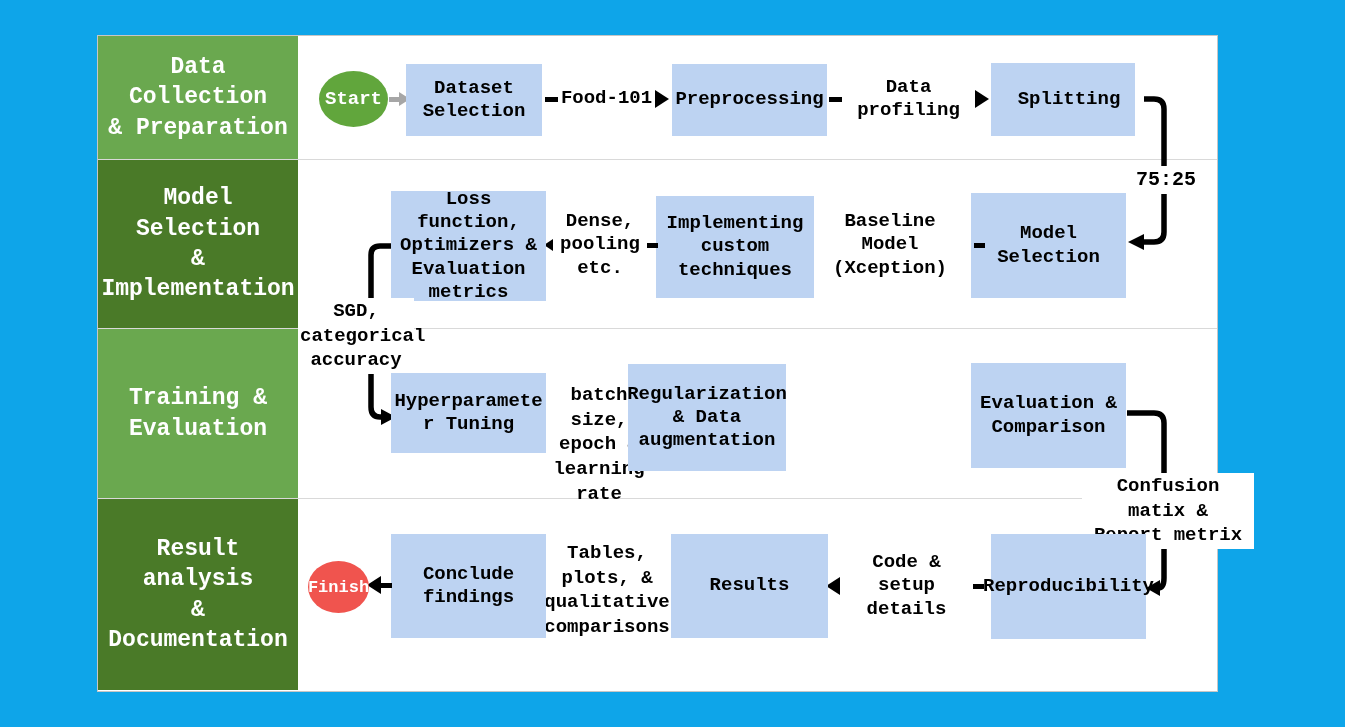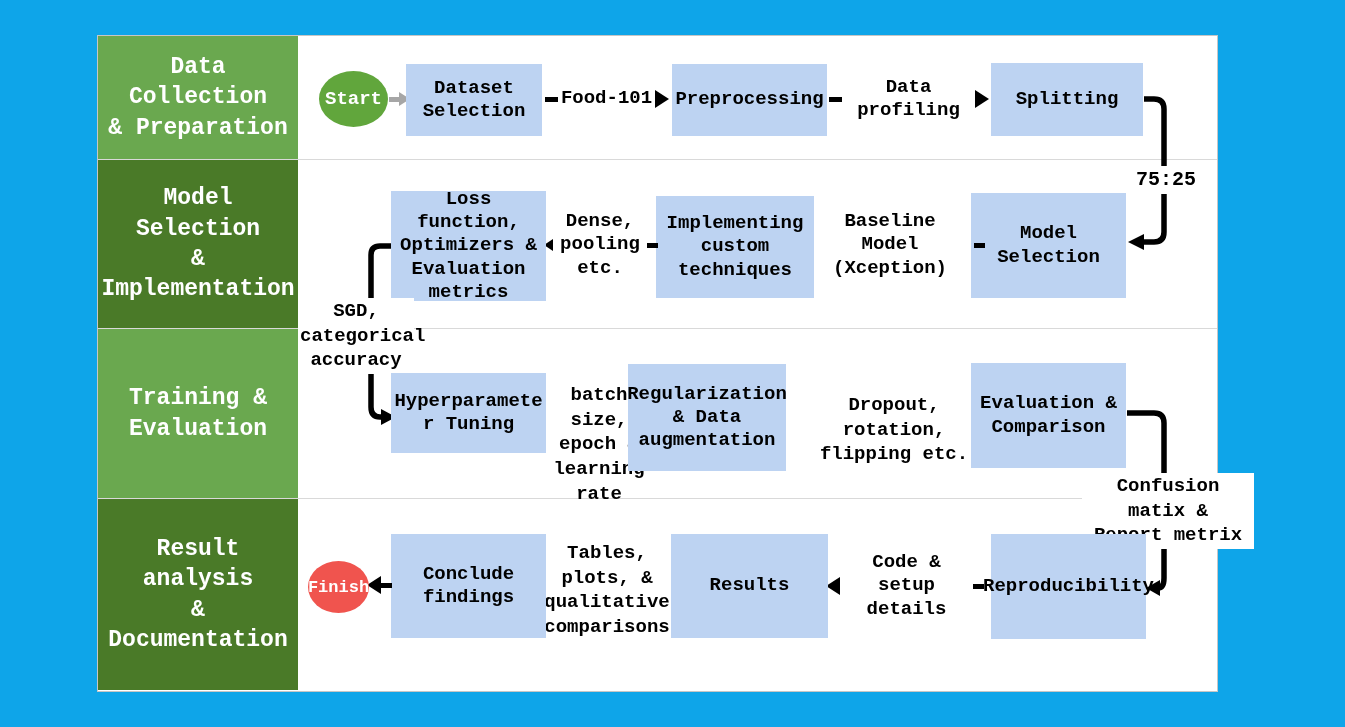--- a/index.html
+++ b/index.html
@@ -93,21 +93,21 @@
       <span class="tri-r"></span>
     </div>
     <div class="node" style="left:574px;top:28px;width:155px;height:72px;">
       <span class="ml">Preprocessing</span>
     </div>
     <div class="harrow" style="left:731px;top:51px;width:160px;height:24px;">
       <span class="dash"></span>
       <span class="elabel">Data profiling</span>
       <span class="tri-r"></span>
     </div>
-    <div class="node" style="left:893px;top:27px;width:152px;height:73px;">
+    <div class="node" style="left:893px;top:27px;width:132px;height:73px;padding-left:12px;">
       <span class="ml">Splitting</span>
     </div>
     <div class="elabel-box whitebg" style="left:1034px;top:130px;width:64px;font-size:20px;">75:25</div>
 
     <div class="node" style="left:873px;top:157px;width:155px;height:105px;">
       <span class="ml">Model
 Selection</span>
     </div>
     <div class="harrow" style="left:714px;top:183px;width:158px;height:52px;gap:24px;">
       <span class="tri-l sm"></span>
@@ -141,22 +141,20 @@
 r Tuning</span>
     </div>
     <div class="elabel-box ml" style="left:448px;top:347px;width:106px;">batch size,
 epoch &amp;
 learning rate</div>
     <div class="node" style="left:530px;top:328px;width:158px;height:107px;">
       <span class="ml">Regularization
 &amp; Data
 augmentation</span>
     </div>
-    <div class="elabel-box ml" style="left:716px;top:357px;width:160px;">Dropout, rotation,
-flipping etc.</div>
     <div class="node" style="left:873px;top:327px;width:155px;height:105px;">
       <span class="ml">Evaluation &amp;
 Comparison</span>
     </div>
     <div class="elabel-box whitebg ml" style="left:984px;top:437px;width:168px;">Confusion matix &amp;
 Report metrix</div>
 
     <div class="node" style="left:893px;top:498px;width:155px;height:105px;">
       <span class="ml">Reproducibility</span>
     </div>

